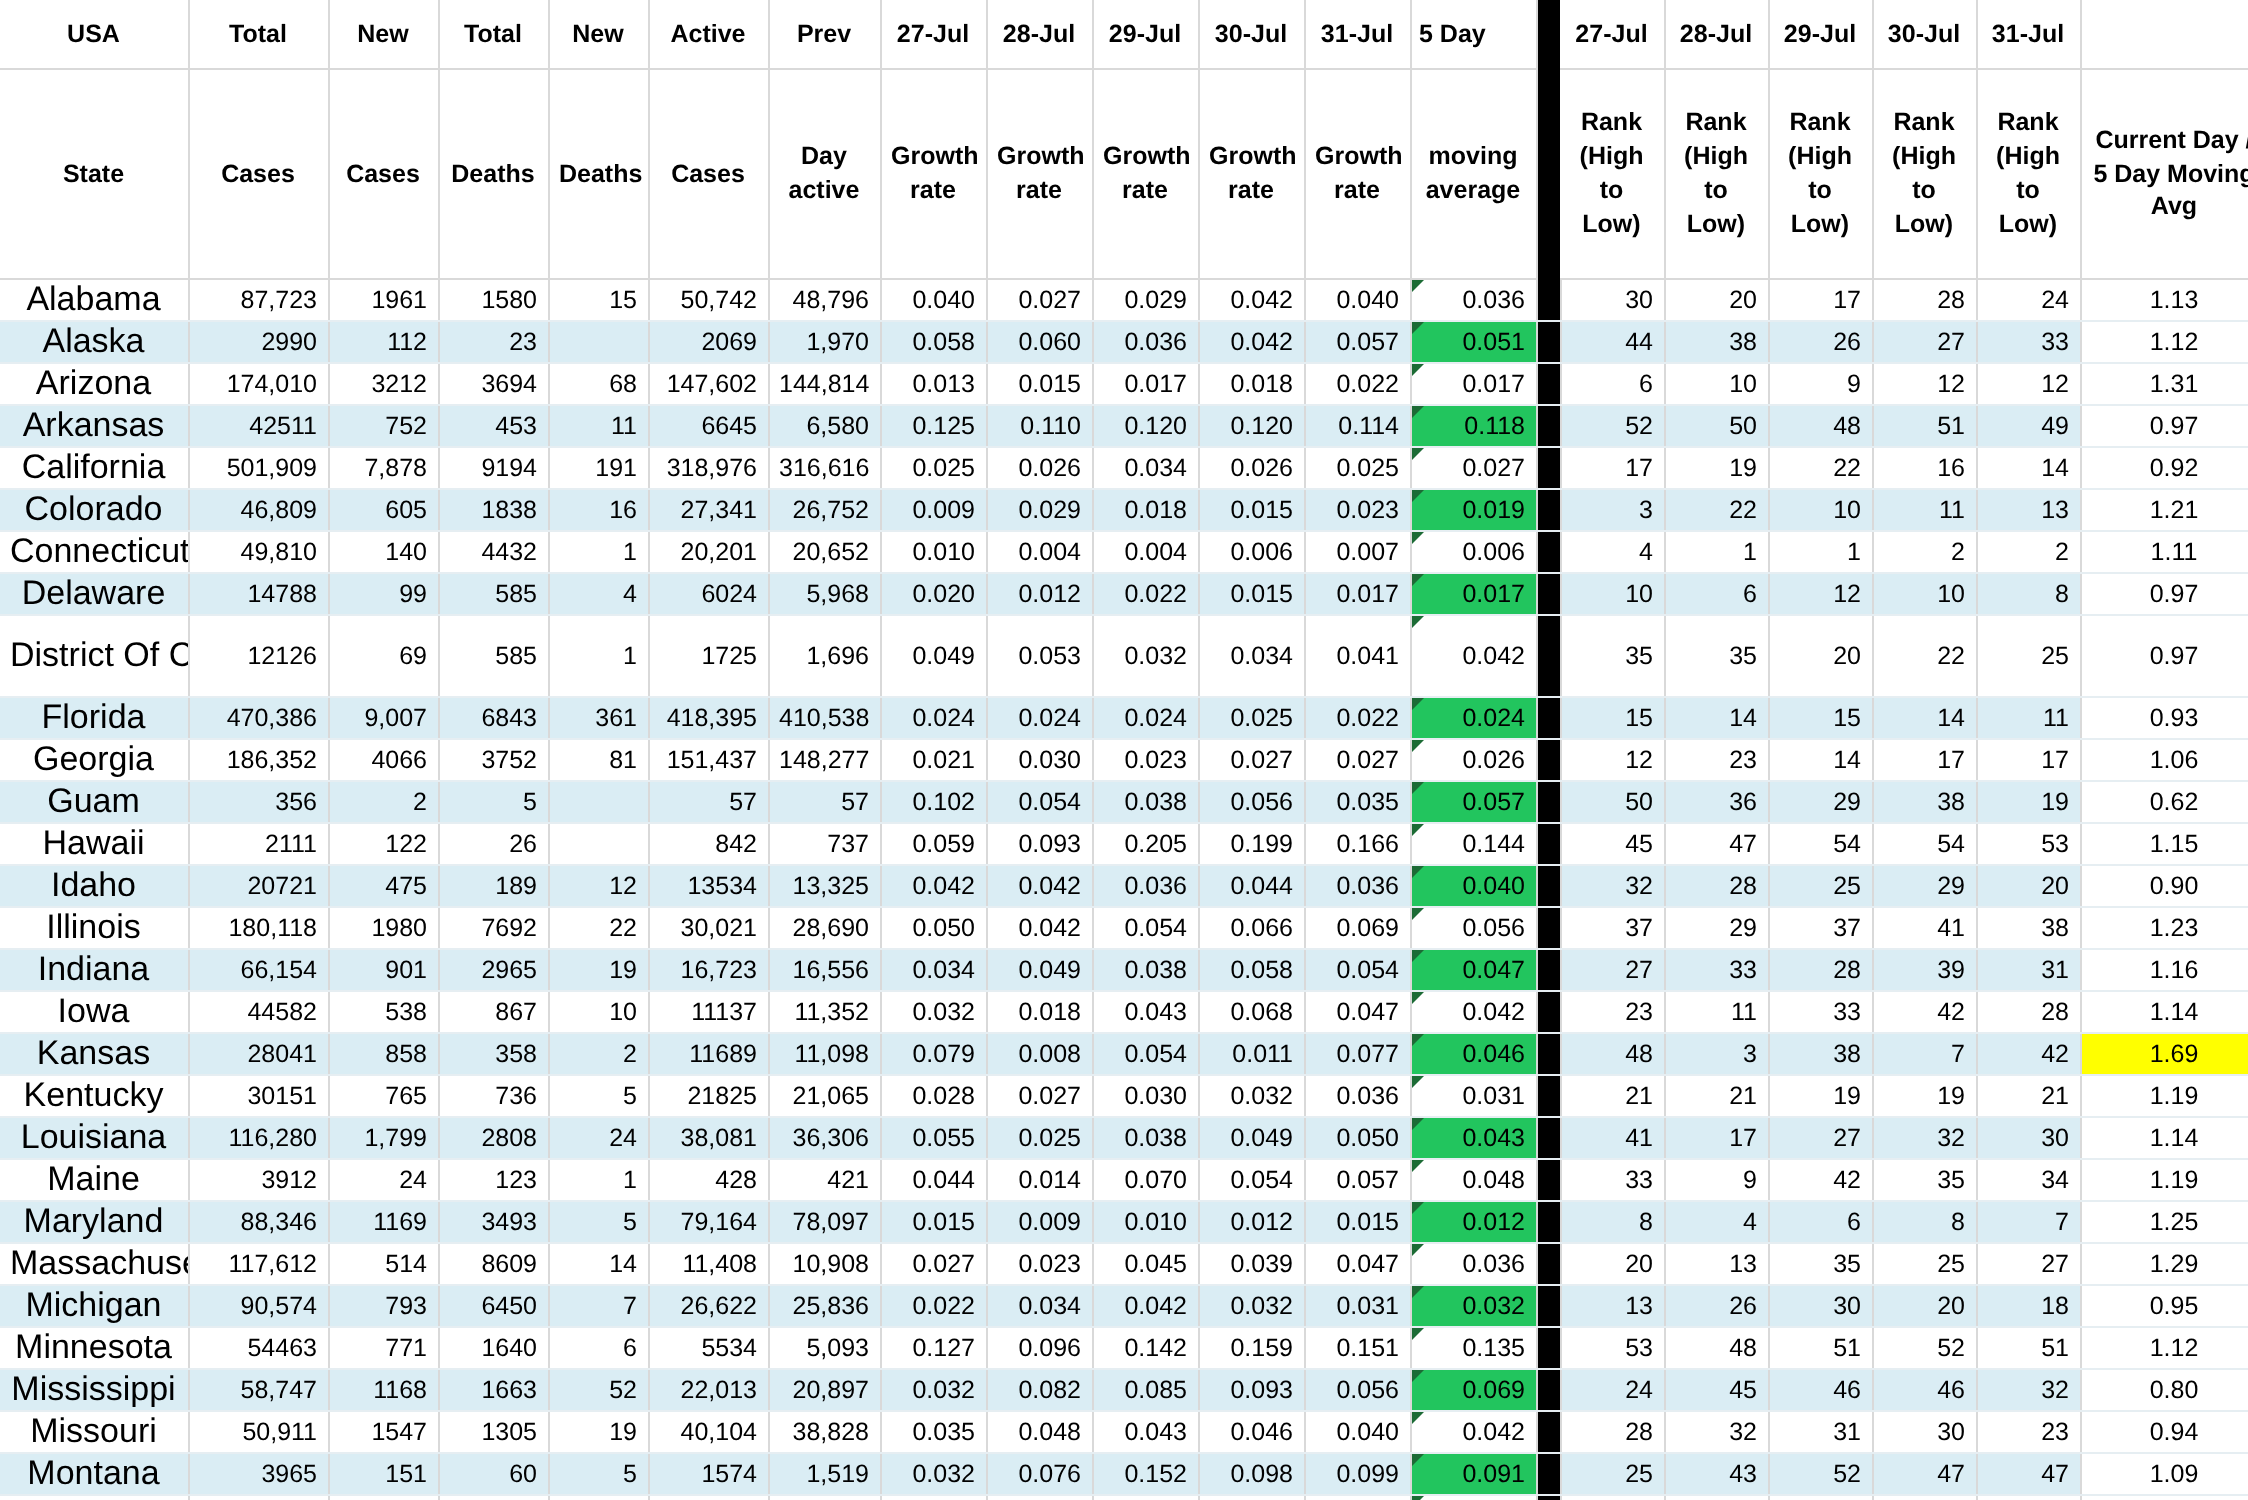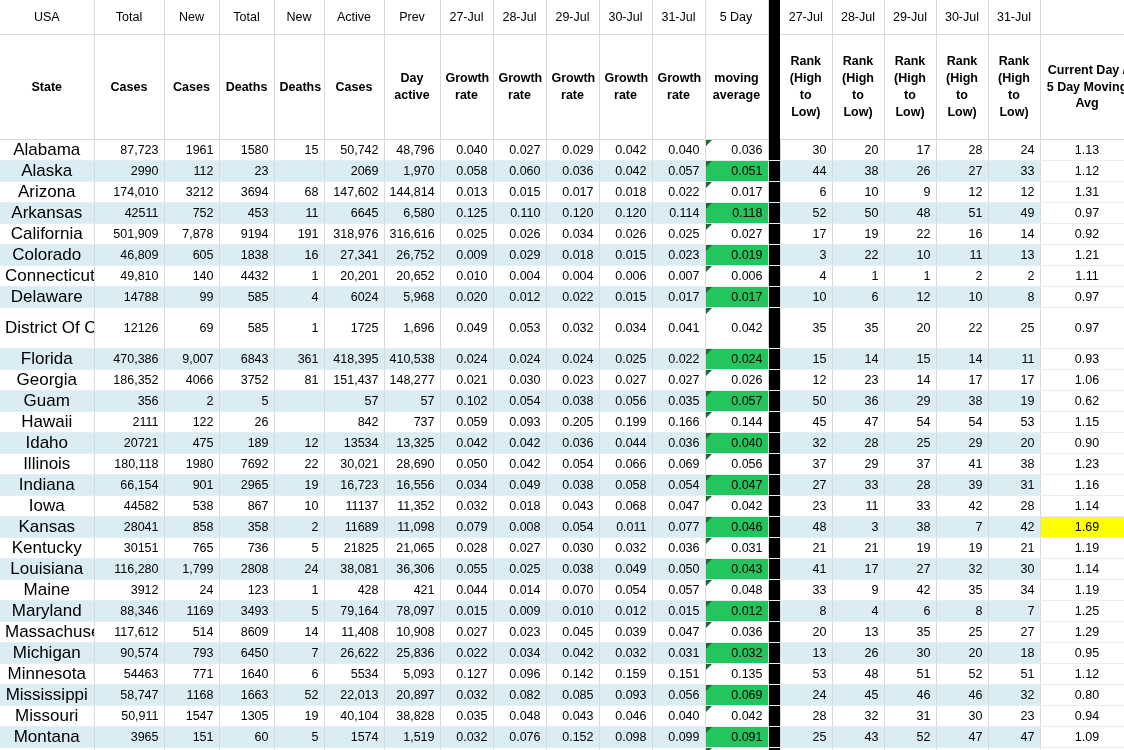--- a/index.html
+++ b/index.html
@@ -31,21 +31,21 @@
     padding: 0 5px;
     overflow: hidden;
     white-space: nowrap;
     font-weight: normal;
   }
   
   tr.hdr1 td {
     height: 34px;
     text-align: center;
     vertical-align: middle;
-    font-weight: normal;
+    font-weight: bold;
     font-size: 12.5px;
     border-bottom: 1px solid #d9d9d9;
     background: #ffffff;
   }
   tr.hdr2 td {
     height: 104px;
     text-align: center;
     vertical-align: middle;
     font-weight: bold;
     font-size: 12.5px;
@@ -158,21 +158,21 @@
         <td>New</td>
         <td>Total</td>
         <td>New</td>
         <td>Active</td>
         <td>Prev</td>
         <td>27-Jul</td>
         <td>28-Jul</td>
         <td>29-Jul</td>
         <td>30-Jul</td>
         <td>31-Jul</td>
-        <td style="text-align:center;padding-left:4px">5 Day</td>
+        <td style="text-align:left;padding-left:4px">5 Day</td>
         <td class="divider"></td>
         <td>27-Jul</td>
         <td>28-Jul</td>
         <td>29-Jul</td>
         <td>30-Jul</td>
         <td>31-Jul</td>
         <td></td>
       </tr>
       <tr class="hdr2">
         <td>State</td>

